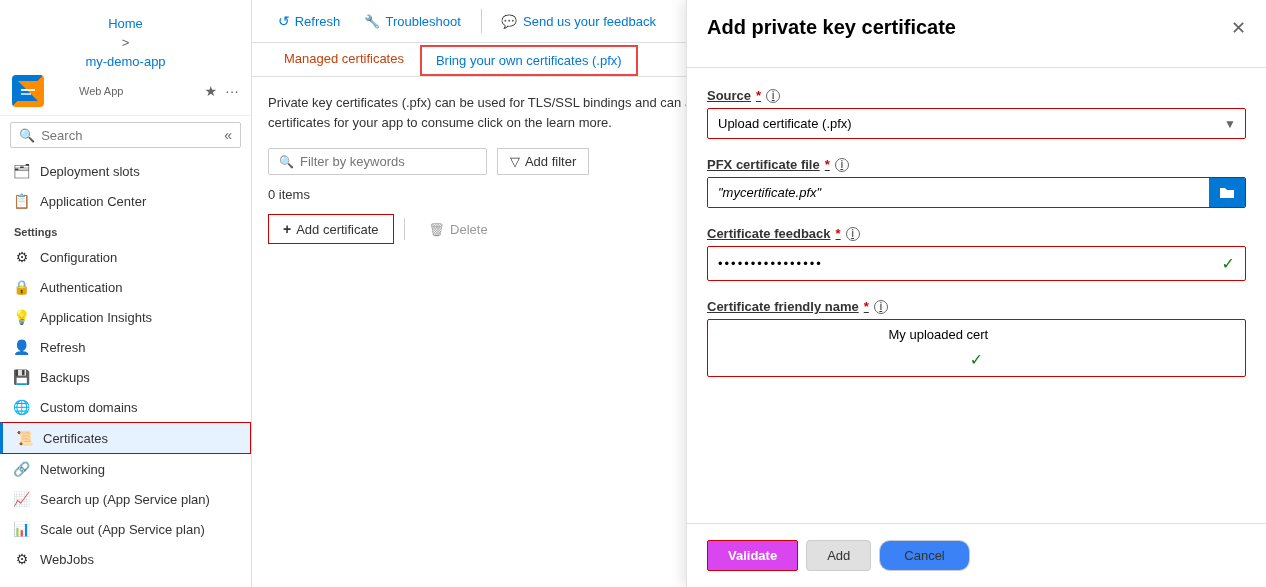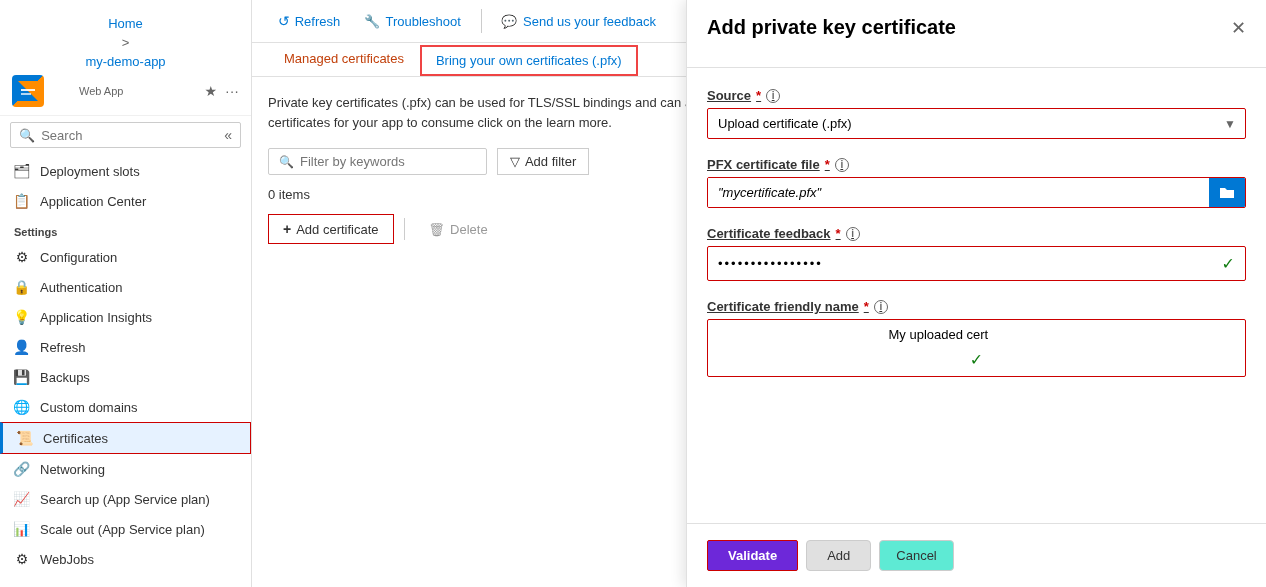--- a/index.html
+++ b/index.html
@@ -331,43 +331,43 @@
     }
     .panel-footer {
       padding: 16px 20px;
       border-top: 1px solid #e0e0e0;
       display: flex;
       gap: 8px;
       align-items: center;
     }
     .btn-validate {
       padding: 7px 20px;
-      background: #6d28d9;
+      background: #d946ef;
       color: #fff;
       border: 1.5px solid #c00;
       border-radius: 2px;
       cursor: pointer;
       font-size: 13px;
       font-weight: 600;
     }
     .btn-add {
       padding: 7px 20px;
       background: #e0e0e0;
       color: #333;
       border: 1px solid #ccc;
       border-radius: 4px;
       cursor: pointer;
       font-size: 13px;
     }
     .btn-cancel {
-      padding: 7px 16px;
-      background: #5eead4;
+      padding: 7px 24px;
+      background: #3b82f6;
       color: #333;
       border: 1px solid #ccc;
-      border-radius: 4px;
+      border-radius: 11px;
       cursor: pointer;
       font-size: 13px;
     }
 
     .wrapper { position: relative; display: flex; flex: 1; overflow: hidden; }
   </style>
 </head>
 <body>
 
 <div class="sidebar">

